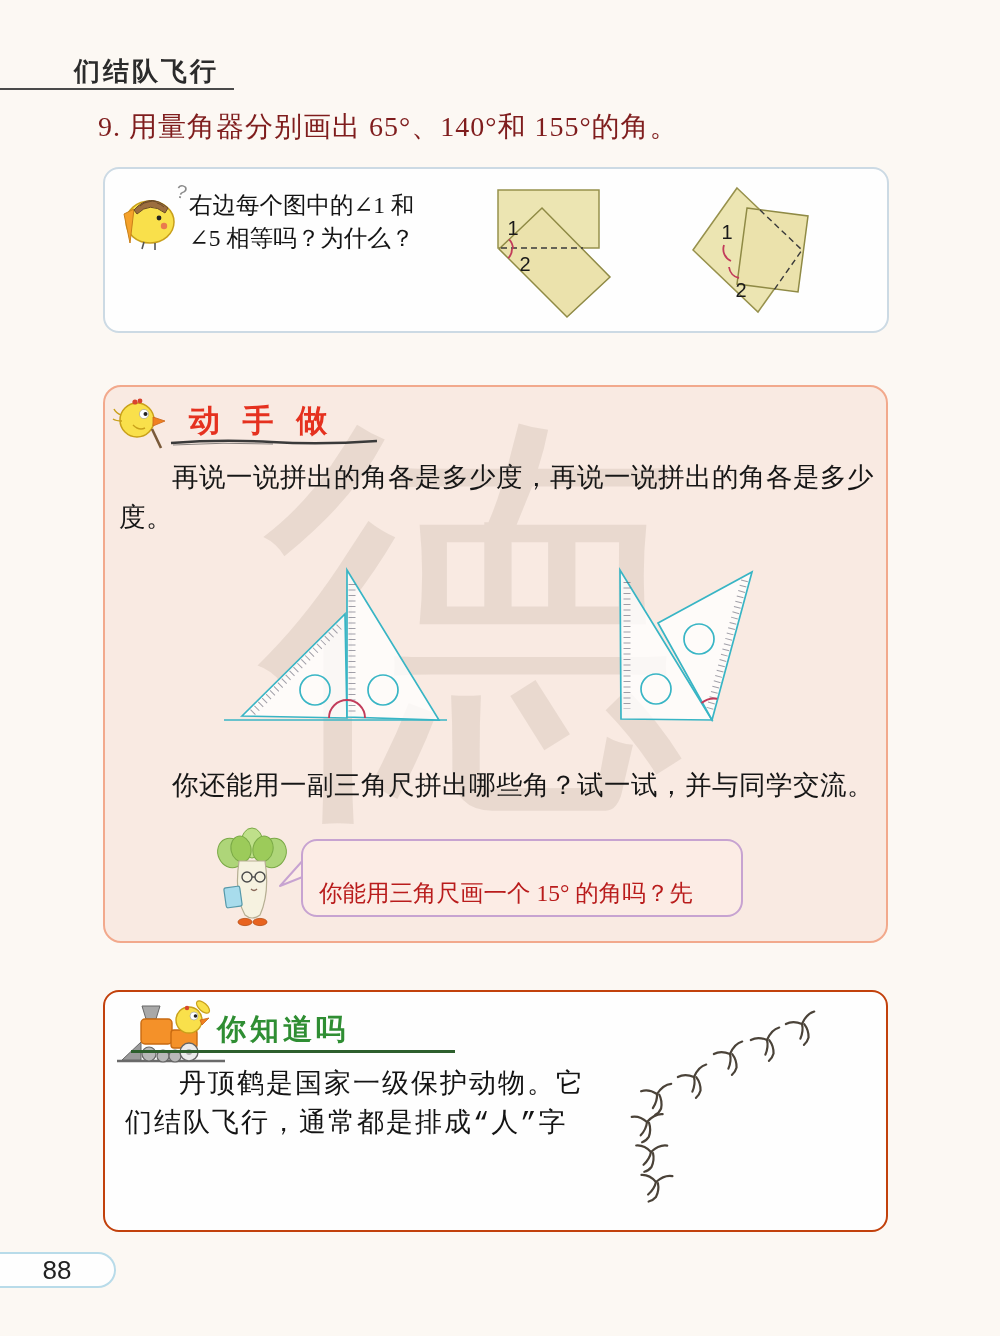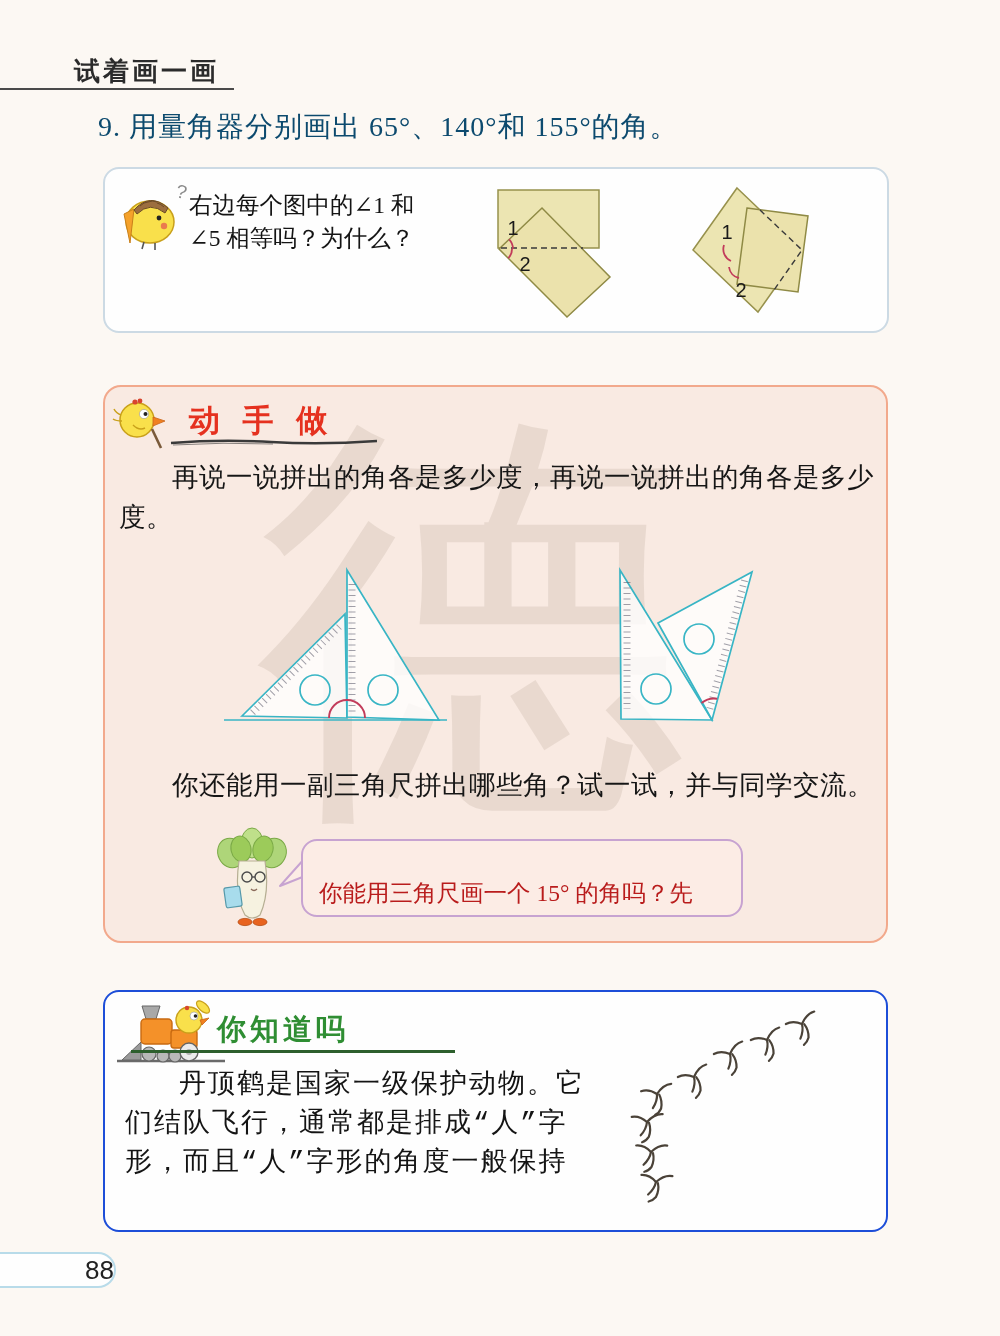--- a/index.html
+++ b/index.html
@@ -10,54 +10,54 @@
     font-family:"Liberation Serif","DejaVu Serif",serif;
     color:#1c1c1c;
     overflow:hidden;
   }
   .abs { position:absolute; }
 
   
   .chapter-header { left:74px; top:54px; font-size:26px; font-weight:bold; letter-spacing:3px; color:#2b2b2b; z-index:2; }
   .header-rule { left:0; top:88px; width:234px; border-top:2.5px solid #4a4a4a; }
 
-  .question { left:98px; top:108px; font-size:28px; letter-spacing:1px; color:#0c4a6e; }
+  .question { left:98px; top:108px; font-size:28px; letter-spacing:1px; color:#7f1d1d; }
 
   
   .think-box { left:103px; top:167px; width:786px; height:166px; background:#fefefe; border:2px solid #ccdae4; border-radius:16px; }
   .handson-box { left:103px; top:385px; width:785px; height:558px; background:#f9eae2; border:2.5px solid #f2a98c; border-radius:18px; }
-  .know-box { left:103px; top:990px; width:785px; height:242px; background:#fefefe; border:2px solid #1d4ed8; border-radius:16px; }
+  .know-box { left:103px; top:990px; width:785px; height:242px; background:#fefefe; border:2px solid #c2410c; border-radius:16px; }
 
   .think-prompt { left:84px; top:20px; width:248px; font-size:23.5px; line-height:33px; color:#141414; }
 
   .handson-title { left:84px; top:13px; font-size:31px; font-weight:bold; letter-spacing:7px; color:#e5311f; font-family:"Liberation Sans","DejaVu Sans",sans-serif; z-index:2; }
   .watermark { left:150px; top:10px; font-size:430px; line-height:1.05; color:rgba(150,128,110,0.16); z-index:0; pointer-events:none; }
   .para { font-size:26.5px; line-height:40px; letter-spacing:0.5px; color:#161616; z-index:1; }
   .para1 { left:14px; top:70px; width:770px; text-indent:2em; }
   .para2 { left:14px; top:378px; width:770px; text-indent:2em; }
 
   .bubble { left:196px; top:452px; width:442px; border:2px solid #c7a3d1; border-radius:16px; background:#fcece5; padding:6px 16px; z-index:2; }
   .bubble div { font-size:23.5px; line-height:31px; white-space:nowrap; color:#b91c1c;margin-top:31px; }
 
   .know-title { left:112px; top:18px; font-size:29px; font-weight:bold; letter-spacing:4px; color:#2f8e33; font-family:"Liberation Sans","DejaVu Sans",sans-serif; }
   .know-rule { left:26px; top:58px; width:324px; border-top:3px solid #2d5f2d; }
   .know-text { left:20px; top:74px; width:540px; font-size:27px; line-height:39px; letter-spacing:2px; color:#141414;font-family:Liberation Mono, monospace; }
   .know-text .indent { text-indent:2em; }
   .know-text div { white-space:nowrap; }
 
-  .page-pill { left:0; top:1252px; width:116px; height:36px; background:#fefefe; border:2px solid #b8dbe9; border-left:none; border-radius:0 18px 18px 0; text-align:right; font-size:26px; line-height:33px; color:#222; font-family:"Liberation Sans","DejaVu Sans",sans-serif; }
+  .page-pill { left:0; top:1252px; width:116px; height:36px; background:#fefefe; border:2px solid #b8dbe9; border-left:none; border-radius:0 18px 18px 0; text-align:center; font-size:26px; line-height:33px; color:#222; font-family:"Liberation Sans","DejaVu Sans",sans-serif; }
 
   svg { position:absolute; overflow:visible; }
   svg text { font-family:"Liberation Sans","DejaVu Sans",sans-serif; }
   .z1 { z-index:1; }
 </style>
 </head>
 <body>
 
-<div class="abs chapter-header">试着画一画</div>
+<div class="abs chapter-header">们结队飞行</div>
 <div class="abs header-rule"></div>
 
 <div class="abs question">9. 用量角器分别画出 65°、140°和 155°的角。</div>
 
 <div class="abs think-box">
 
   <svg style="left:8px;top:10px;" width="74" height="74" viewBox="0 0 74 74">
     <ellipse cx="37" cy="43" rx="24" ry="21" fill="#f9e04b" stroke="#c9a01a" stroke-width="1.5"></ellipse>
     <polygon points="11,35 21,30 17,64" fill="#f5a22b" stroke="#c9801a" stroke-width="1"></polygon>
     <path d="M21,31 Q37,13 55,29 L52,34 Q37,22 24,35 Z" fill="#9c6e3f" stroke="#6b4a26" stroke-width="1"></path>
@@ -184,21 +184,20 @@
     <polygon points="85,20 94,18 87,25" fill="#f08020" stroke="#c9661a" stroke-width="0.8"></polygon>
     <circle cx="72" cy="8" r="2.2" fill="#d8452e"></circle>
   </svg>
 
   <div class="abs know-title">你知道吗</div>
   <div class="abs know-rule"></div>
 
   <div class="abs know-text">
     <div class="indent">丹顶鹤是国家一级保护动物。它</div>
     <div>们结队飞行，通常都是排成“人”字</div>
-    <div>形，而且“人”字形的角度一般保持</div>
   </div>
 
   <svg style="left:505px;top:12px;" width="265" height="205" viewBox="0 0 265 205">
     <defs>
       <g id="crane" stroke="#4a4238" stroke-width="2.2" stroke-linecap="round" fill="none">
         <path d="M0,0 Q-7,-7 -15,-6"></path>
         <path d="M0,0 Q8,-8 16,-7"></path>
         <path d="M0,0 Q-1,7 -7,13"></path>
         <path d="M2,1 Q4,8 1,15 Q-2,19 -6,20"></path>
       </g>

